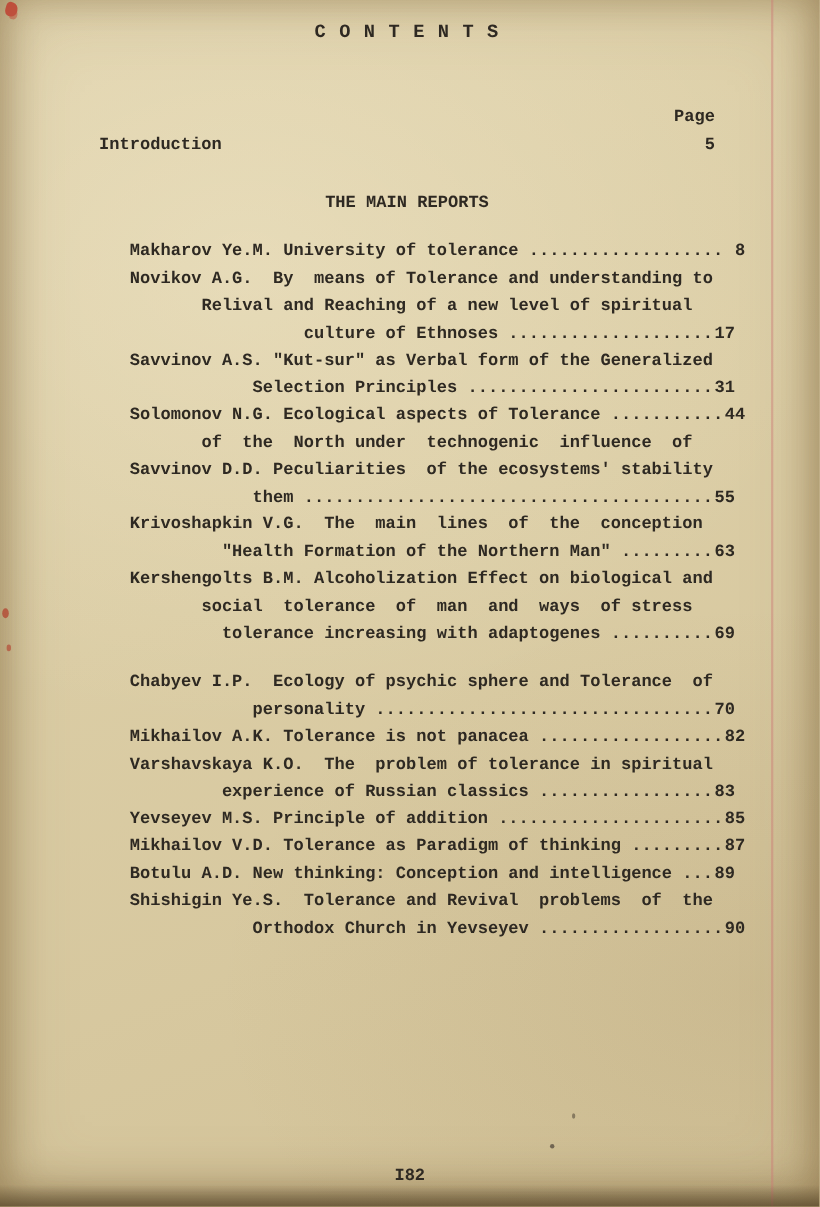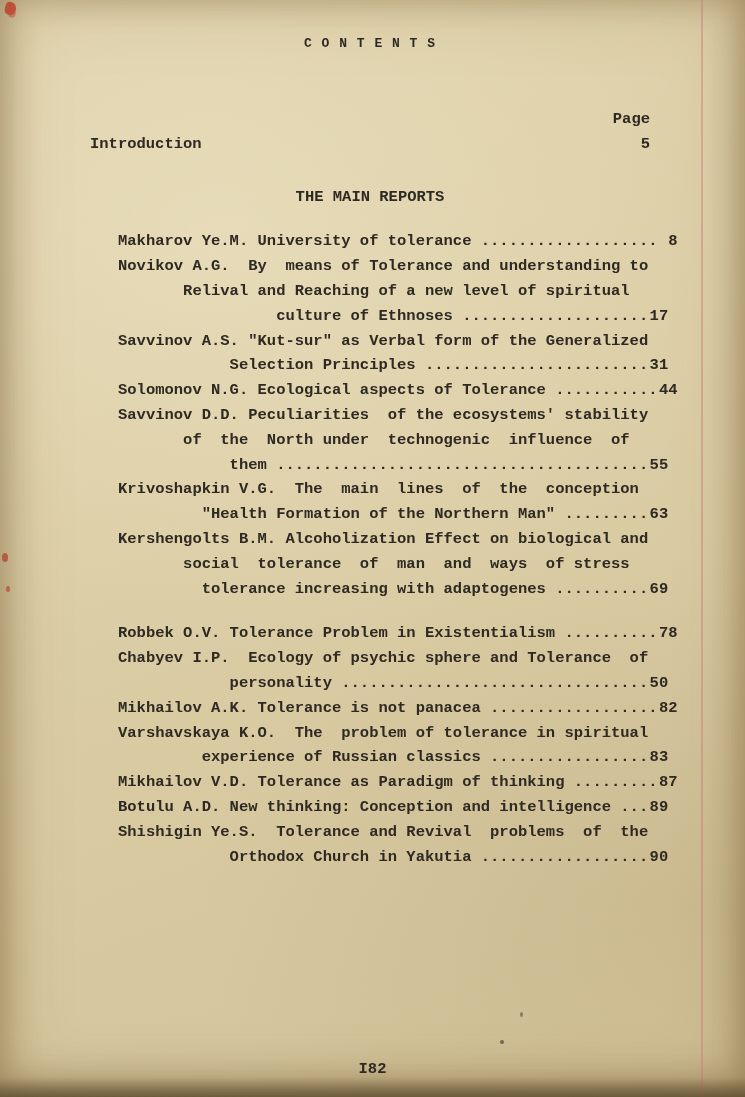--- a/index.html
+++ b/index.html
@@ -19,21 +19,21 @@
       inset 14px 0 30px rgba(130,100,55,0.15),
       inset 0 -20px 34px rgba(90,65,30,0.28);
     font-family: "Liberation Mono", "DejaVu Sans Mono", monospace;
     font-weight: 700;
     font-size: 15.5px;
     color: #2e2922;
   }
 
   .content { position: absolute; left: 90px; top: 0; width: 560px; }
 
-  .title { margin-top: 33px; text-align: center; font-size: 13px; letter-spacing: 1px; line-height: 22px; }
+  .title { margin-top: 20px; text-align: center; font-size: 17px; letter-spacing: 1px; line-height: 22px; }
 
   .page-label { margin-top: 52px; text-align: right; line-height: 24.8px; }
 
   .intro-row { display: flex; line-height: 24.8px; }
 
   .pageno { margin-left: auto; min-width: 20px; text-align: right; white-space: pre; }
 
   .section-heading { text-align: center; line-height: 24.8px; }
   .sh-1 { margin-top: 28px; }
   .sh-2 { margin-top: 32px; }
@@ -110,22 +110,22 @@
       </div>
 
       <div class="toc-entry">
         <div class="toc-row">
           <span class="toc-line-text">Solomonov N.G. Ecological aspects of Tolerance ...........</span>
           <span class="pageno">44</span>
         </div>
       </div>
 
       <div class="toc-entry">
+        <div class="toc-line">       of  the  North under  technogenic  influence  of</div>
         <div class="toc-line">Savvinov D.D. Peculiarities  of the ecosystems' stability</div>
-        <div class="toc-line">       of  the  North under  technogenic  influence  of</div>
         <div class="toc-row">
           <span class="toc-line-text">            them ........................................</span>
           <span class="pageno">55</span>
         </div>
       </div>
 
       <div class="toc-entry">
         <div class="toc-line">Krivoshapkin V.G.  The  main  lines  of  the  conception</div>
         <div class="toc-row">
           <span class="toc-line-text">         "Health Formation of the Northern Man" .........</span>
@@ -141,69 +141,69 @@
           <span class="pageno">69</span>
         </div>
       </div>
 
     </div>
 
 
     <div class="entries">
 
 
-      <div class="toc-entry">
-        <div class="toc-row">
-          <span class="toc-line-text">Robbek O.V. Tolerance Problem in Existentialism ..........</span>
-          <span class="pageno">78</span>
-        </div>
-      </div>
 
       <div class="toc-entry">
         <div class="toc-line">Chabyev I.P.  Ecology of psychic sphere and Tolerance  of</div>
         <div class="toc-row">
           <span class="toc-line-text">            personality .................................</span>
-          <span class="pageno">50</span>
+          <span class="pageno">70</span>
         </div>
       </div>
 
       <div class="toc-entry">
         <div class="toc-row">
           <span class="toc-line-text">Mikhailov A.K. Tolerance is not panacea ..................</span>
           <span class="pageno">82</span>
         </div>
       </div>
 
       <div class="toc-entry">
         <div class="toc-line">Varshavskaya K.O.  The  problem of tolerance in spiritual</div>
         <div class="toc-row">
           <span class="toc-line-text">         experience of Russian classics .................</span>
           <span class="pageno">83</span>
         </div>
       </div>
 
+      <div class="toc-entry">
+        <div class="toc-row">
+          <span class="toc-line-text">Yevseyev M.S. Principle of addition ......................</span>
+          <span class="pageno">85</span>
+        </div>
+      </div>
 
       <div class="toc-entry">
         <div class="toc-row">
           <span class="toc-line-text">Mikhailov V.D. Tolerance as Paradigm of thinking .........</span>
           <span class="pageno">87</span>
         </div>
       </div>
 
       <div class="toc-entry">
         <div class="toc-row">
           <span class="toc-line-text">Botulu A.D. New thinking: Conception and intelligence ...</span>
           <span class="pageno">89</span>
         </div>
       </div>
 
       <div class="toc-entry">
         <div class="toc-line">Shishigin Ye.S.  Tolerance and Revival  problems  of  the</div>
         <div class="toc-row">
-          <span class="toc-line-text">            Orthodox Church in Yakutia ..................</span>
+          <span class="toc-line-text">            Orthodox Church in Yevseyev ..................</span>
           <span class="pageno">90</span>
         </div>
       </div>
 
     </div>
 
   </div>
 
   <div class="footer">I82</div>
 

